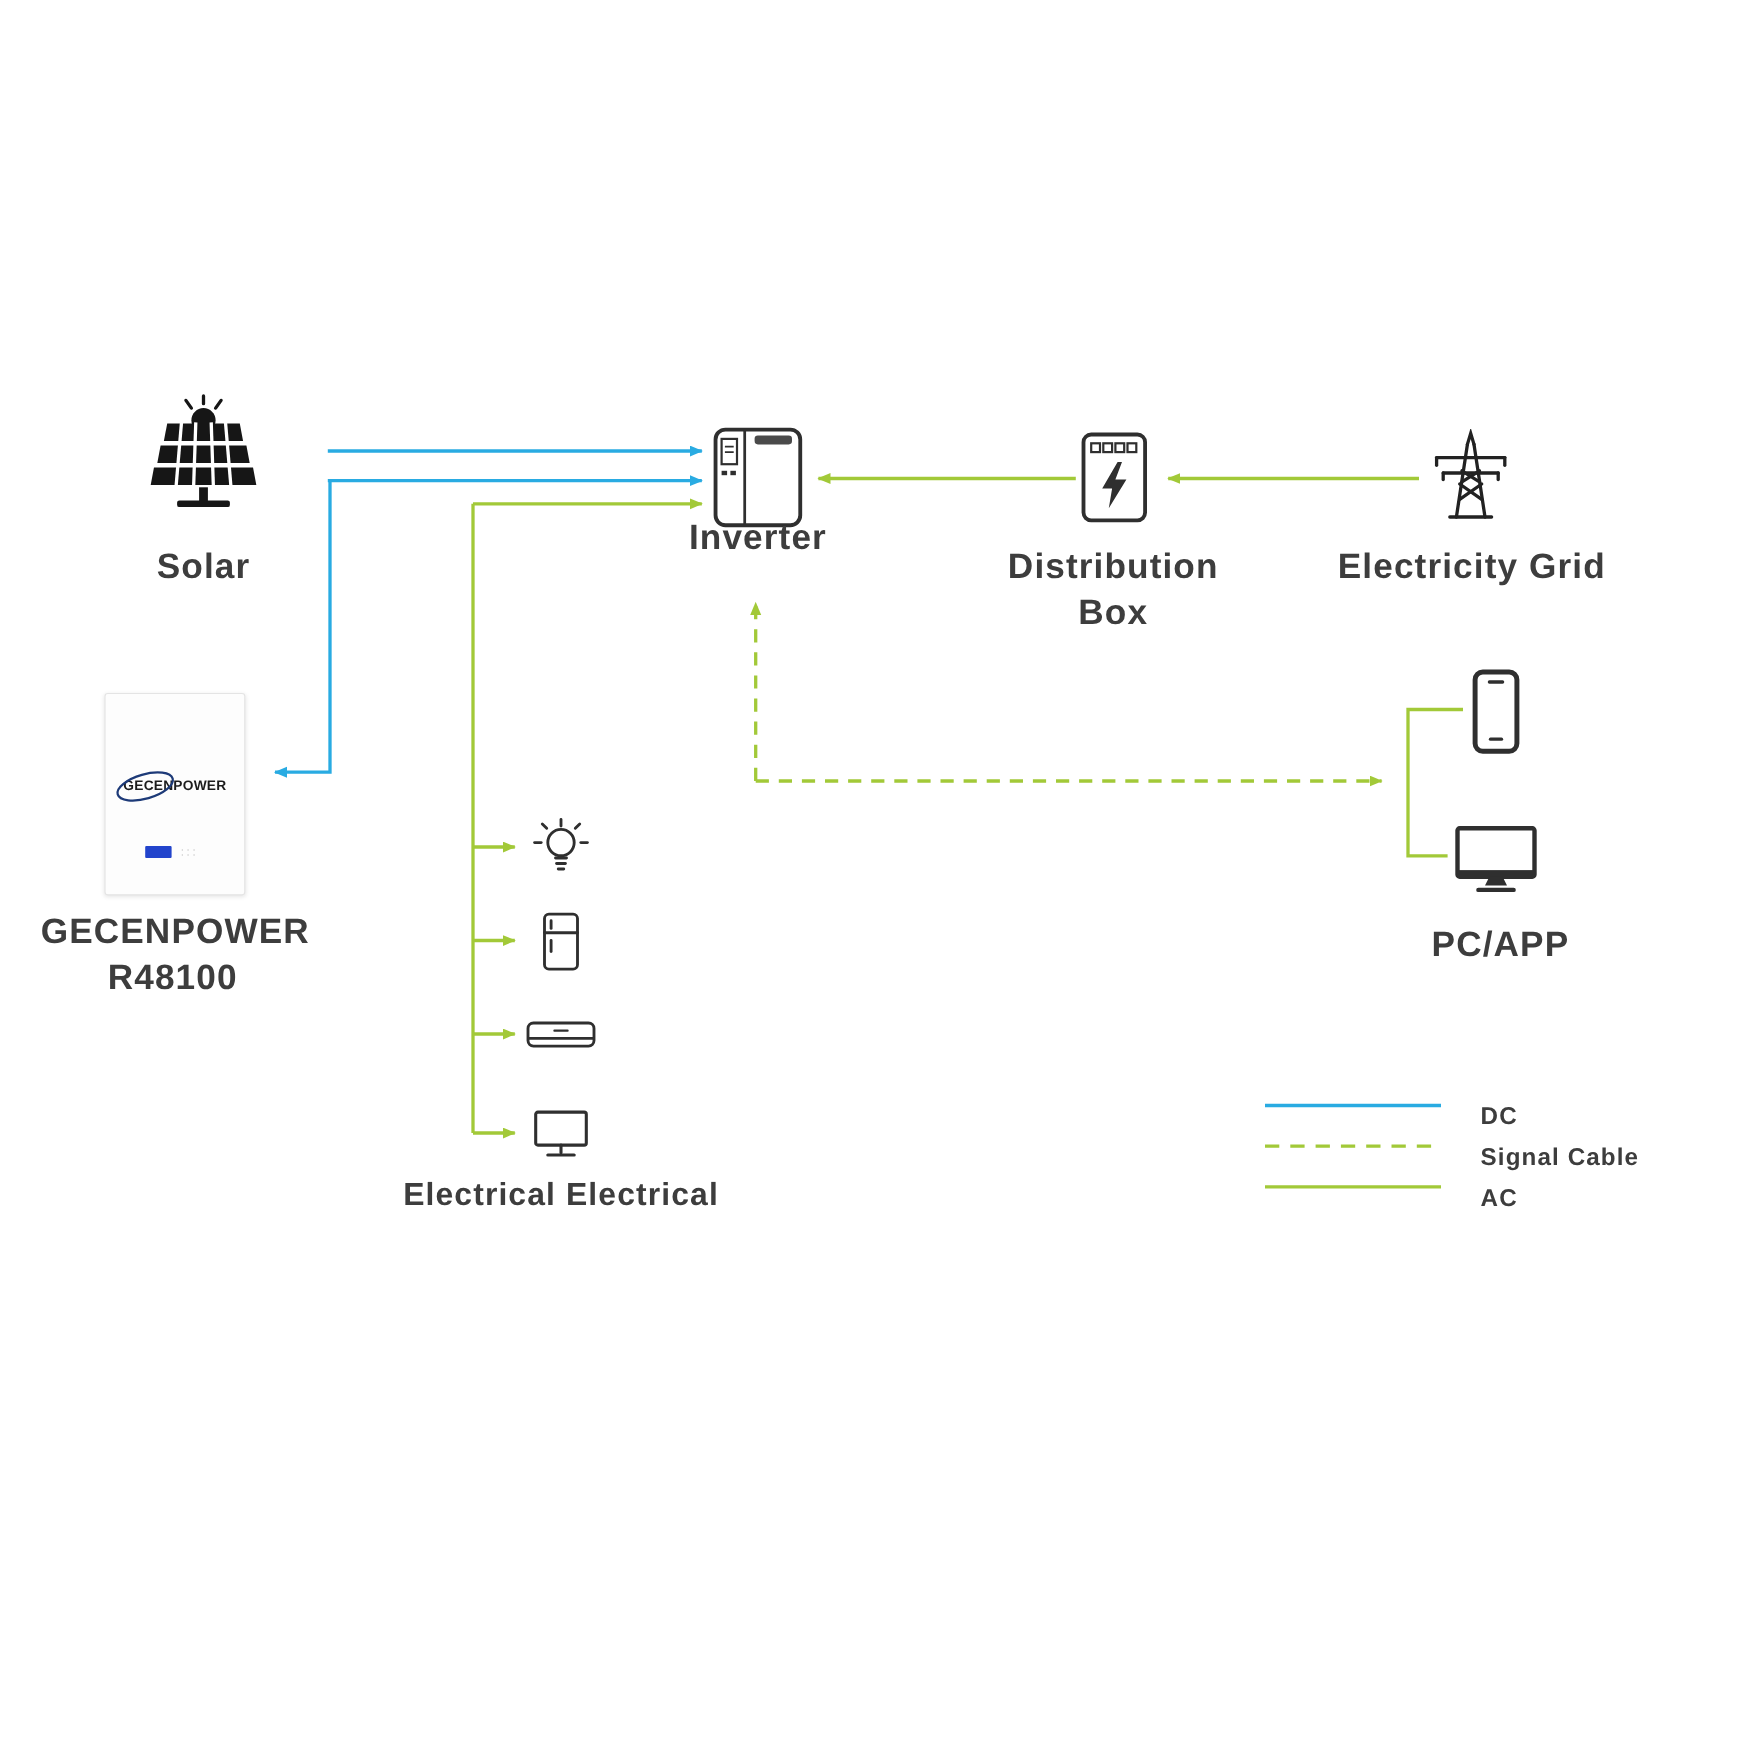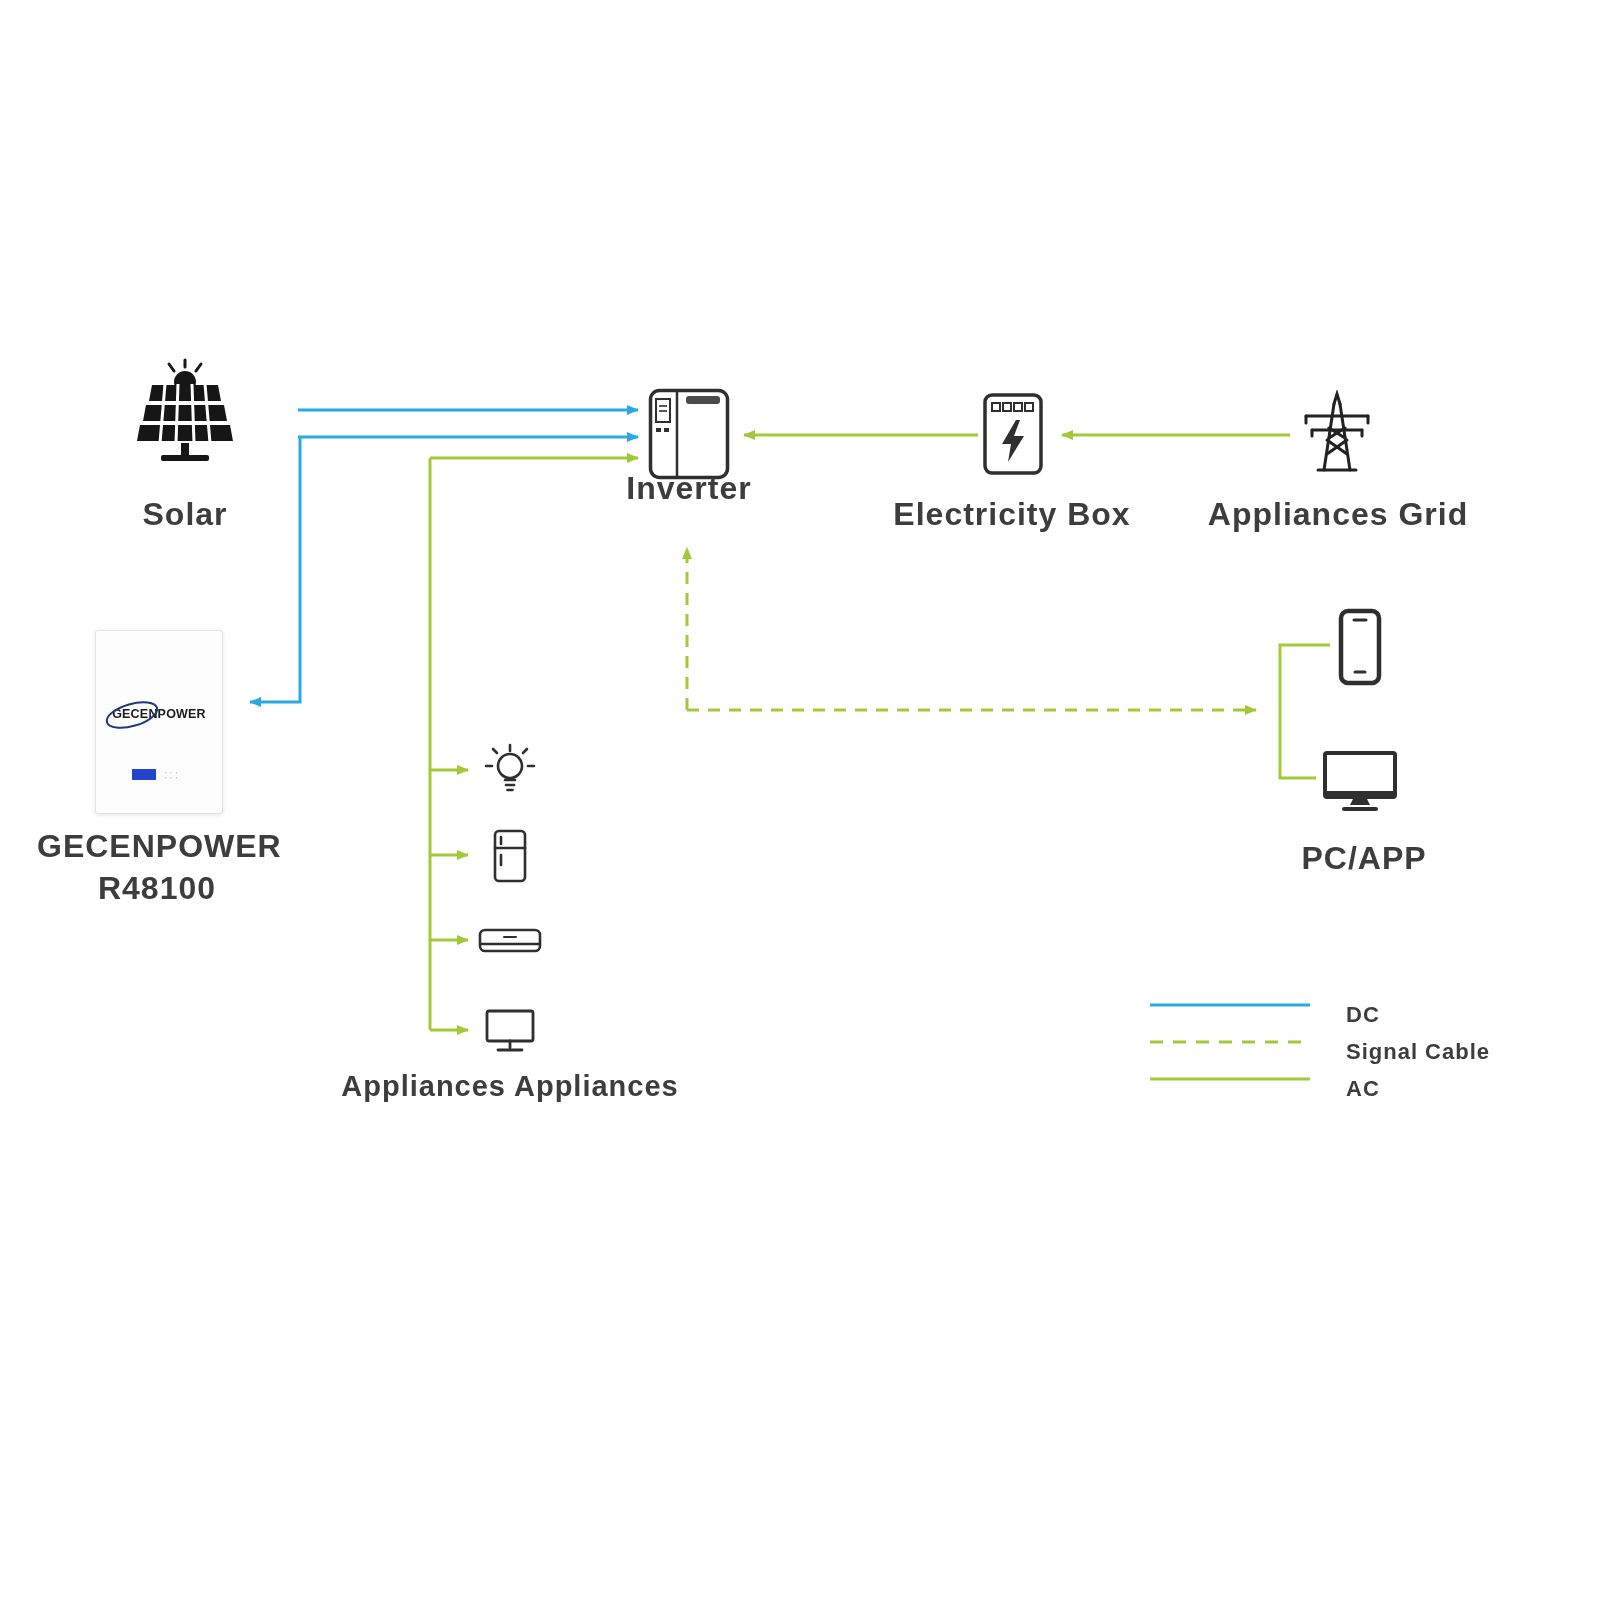--- a/index.html
+++ b/index.html
@@ -109,41 +109,41 @@
   <svg class="abs" style="left:982px;top:392px" width="62" height="84" viewBox="0 0 62 84">
     <rect x="3" y="3" width="56" height="78" rx="7" fill="#ffffff" stroke="#2f2f2f" stroke-width="3.5"></rect>
     <g fill="none" stroke="#2f2f2f" stroke-width="2">
       <rect x="10" y="11" width="8" height="8"></rect>
       <rect x="21" y="11" width="8" height="8"></rect>
       <rect x="32" y="11" width="8" height="8"></rect>
       <rect x="43" y="11" width="8" height="8"></rect>
     </g>
     <polygon points="34,28 20,52 29,52 26,70 42,44 32,44 38,28" fill="#2f2f2f"></polygon>
   </svg>
-  <div class="node-label" style="left:881px;top:494px;width:262px">Electricity Box</div>
+  <div class="node-label" style="left:881px;top:494px;width:262px">Distribution Box</div>
 
   <svg class="abs" style="left:1294px;top:390px" width="86" height="84" viewBox="0 0 86 84">
     <g fill="none" stroke="#222222" stroke-width="3" stroke-linecap="round">
       <path d="M30,80 L40,14"></path>
         <path d="M56,80 L46,14"></path>
       <path d="M40,14 L43,4 L46,14"></path>
       <path d="M12,26 L74,26"></path>
         <path d="M18,40 L68,40"></path>
       <path d="M12,26 v7"></path>
         <path d="M74,26 v7"></path>
         <path d="M18,40 v6"></path>
         <path d="M68,40 v6"></path>
       <path d="M35,48 L51,38"></path>
         <path d="M51,48 L35,38"></path>
       <path d="M33,64 L53,50"></path>
         <path d="M53,64 L33,50"></path>
       <path d="M24,80 L62,80"></path>
     </g>
   </svg>
-  <div class="node-label" style="left:1207px;top:494px;width:262px">Appliances Grid</div>
+  <div class="node-label" style="left:1207px;top:494px;width:262px">Electricity Grid</div>
 
   <div class="battery-card">
     <div class="battery-logo">
       <span class="logo-wrap">
         <svg class="logo-swoosh" width="72" height="34" viewBox="0 0 72 34">
           <ellipse cx="28" cy="17" rx="26" ry="11" fill="none" stroke="#1d3a78" stroke-width="2" transform="rotate(-16 28 17)"></ellipse>
         </svg>
         <span>GECENPOWER</span>
       </span>
     </div>
@@ -185,21 +185,21 @@
       <path d="M27,13 h12" stroke-width="2"></path>
     </g>
   </svg>
   <svg class="abs" style="left:482px;top:1006px" width="56" height="48" viewBox="0 0 56 48">
     <g fill="none" stroke="#2f2f2f" stroke-width="2.8" stroke-linecap="round">
       <rect x="5" y="5" width="46" height="30" rx="2"></rect>
       <path d="M28,35 v7"></path>
         <path d="M16,44 h24"></path>
     </g>
   </svg>
-  <div class="node-label bold" style="left:325px;top:1068px;width:370px;font-size:29px">Appliances Appliances</div>
+  <div class="node-label bold" style="left:325px;top:1068px;width:370px;font-size:29px">Electrical Electrical</div>
 
   <svg class="abs" style="left:1334px;top:608px" width="52" height="78" viewBox="0 0 52 78">
     <g fill="none" stroke="#2f2f2f" stroke-linecap="round">
       <rect x="7" y="3" width="38" height="72" rx="7" stroke-width="4.5"></rect>
       <path d="M20,12 h12" stroke-width="3"></path>
       <path d="M21,64 h10" stroke-width="3"></path>
     </g>
   </svg>
   <svg class="abs" style="left:1322px;top:750px" width="76" height="64" viewBox="0 0 76 64">
     <rect x="3" y="3" width="70" height="44" rx="2" fill="none" stroke="#2f2f2f" stroke-width="4"></rect>

